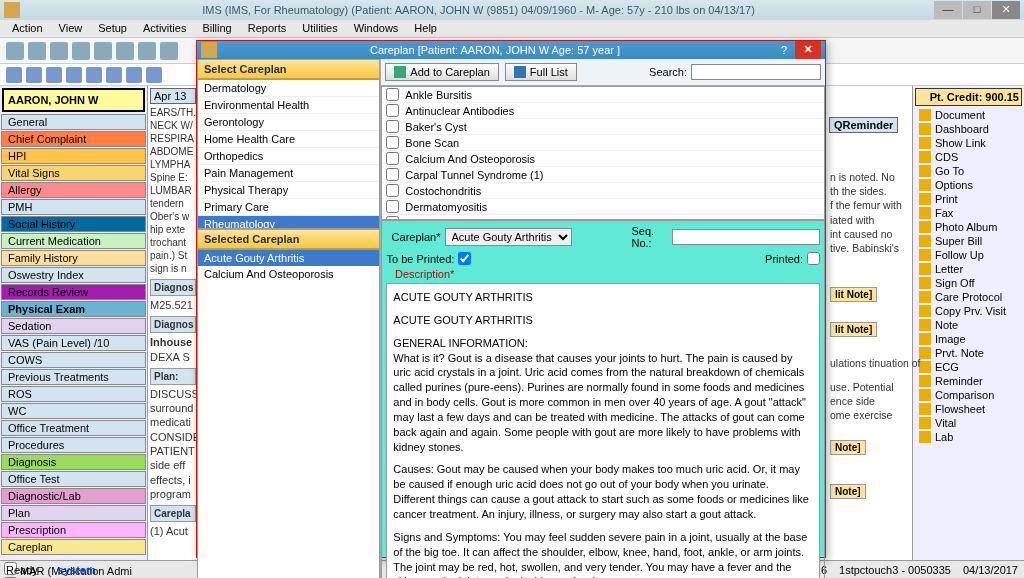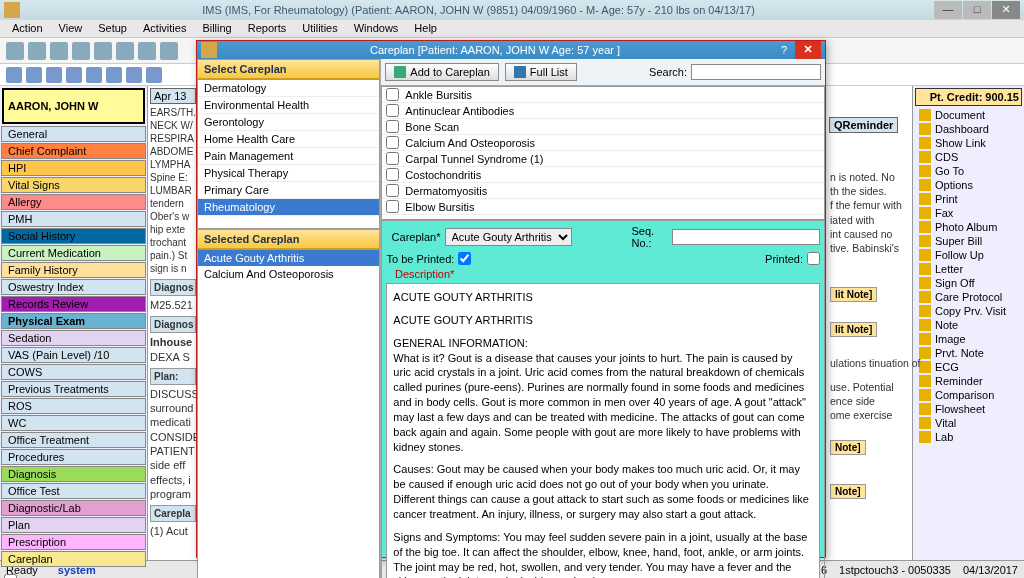--- a/index.html
+++ b/index.html
@@ -11,21 +11,21 @@
 .winbtn { width: 28px; height: 18px; background: #bbb; margin-left: 1px; text-align: center; line-height: 16px; color: #333; }
 .winbtn.close { background: #888; color: #fff; }
 .menubar { background: #e8e8e8; height: 18px; display: flex; padding: 0 4px; border-bottom: 1px solid #ccc; }
 .menubar span { padding: 2px 8px; cursor: pointer; }
 .toolbar { background: #f5f5f5; height: 26px; border-bottom: 1px solid #ccc; display: flex; align-items: center; padding: 0 4px; }
 .tb-icon { width: 18px; height: 18px; margin: 0 2px; background: #8ab; border-radius: 2px; }
 .toolbar2 { background: #fff; height: 22px; border-bottom: 1px solid #ccc; display: flex; align-items: center; padding: 0 4px; }
 .tb2-icon { width: 16px; height: 16px; margin: 0 2px; background: #79c; border-radius: 2px; }
 .main { display: flex; height: 474px; }
 .leftcol { width: 148px; background: #eef; border-right: 1px solid #999; display: flex; flex-direction: column; }
-.patname { background: #fffb9a; border: 2px solid #000; padding: 10px 4px; font-weight: bold; margin: 2px; }
+.patname { background: #fffb9a; border: 2px solid #000; padding: 4px 4px; font-weight: bold; margin: 2px; }
 .navitem { padding: 1px 6px; border: 1px solid #888; margin: 0 1px 1px 1px; display: flex; align-items: center; position: relative; }
 .nav-general { background: #d2e4f0; } .nav-chief { background: #ff8040; }
 .nav-hpi { background: #ffc44a; } .nav-vitals { background: #f8d66a; }
 .nav-allergy { background: #ff8a8a; } .nav-pmh { background: #d2e4f0; }
 .nav-social { background: #0369a1; } .nav-curmed { background: #c8f3c0; }
 .nav-famhist { background: #ffe09a; } .nav-oswestry { background: #d2e4f0; }
 .nav-records { background: #a21caf; } .nav-physical { background: #6ab3d0; font-weight:bold; }
 .nav-sedation { background: #e2d4f0; } .nav-vas { background: #d2e4f0; }
 .nav-cows { background: #d2e4f0; } .nav-prevtreat { background: #d2e4f0; }
 .nav-ros { background: #d2e4f0; } .nav-wc { background: #d2e4f0; }
@@ -334,20 +334,21 @@
     <div class="closebtn">✕</div>
   </div>
   <div class="modal-body">
     <div class="modal-left">
       <div class="panel-hdr">Select Careplan</div>
       <div class="sclist" id="sclist" style="height:150px;">
           <div class="item">Dermatology</div>
           <div class="item">Environmental Health</div>
           <div class="item">Gerontology</div>
           <div class="item">Home Health Care</div>
+          <div class="item">Orthopedics</div>
           <div class="item">Pain Management</div>
           <div class="item">Physical Therapy</div>
           <div class="item">Primary Care</div>
           <div class="item sel">Rheumatology</div>
         </div>
       <div class="panel-hdr">Selected Careplan</div>
       <div class="sclist2" id="sclist2">
           <div class="item sel">Acute Gouty Arthritis</div>
           <div class="item">Calcium And Osteoporosis</div>
         </div>
@@ -370,20 +371,24 @@
           <div class="row">
             <input type="checkbox" style="">
             <span>Ankle Bursitis</span>
           </div>
           <div class="row">
             <input type="checkbox" style="">
             <span>Antinuclear Antibodies</span>
           </div>
           <div class="row">
             <input type="checkbox" style="">
+            <span>Baker's Cyst</span>
+          </div>
+          <div class="row">
+            <input type="checkbox" style="">
             <span>Bone Scan</span>
           </div>
           <div class="row">
             <input type="checkbox" style="">
             <span>Calcium And Osteoporosis</span>
           </div>
           <div class="row">
             <input type="checkbox" style="">
             <span>Carpal Tunnel Syndrome (1)</span>
           </div>

